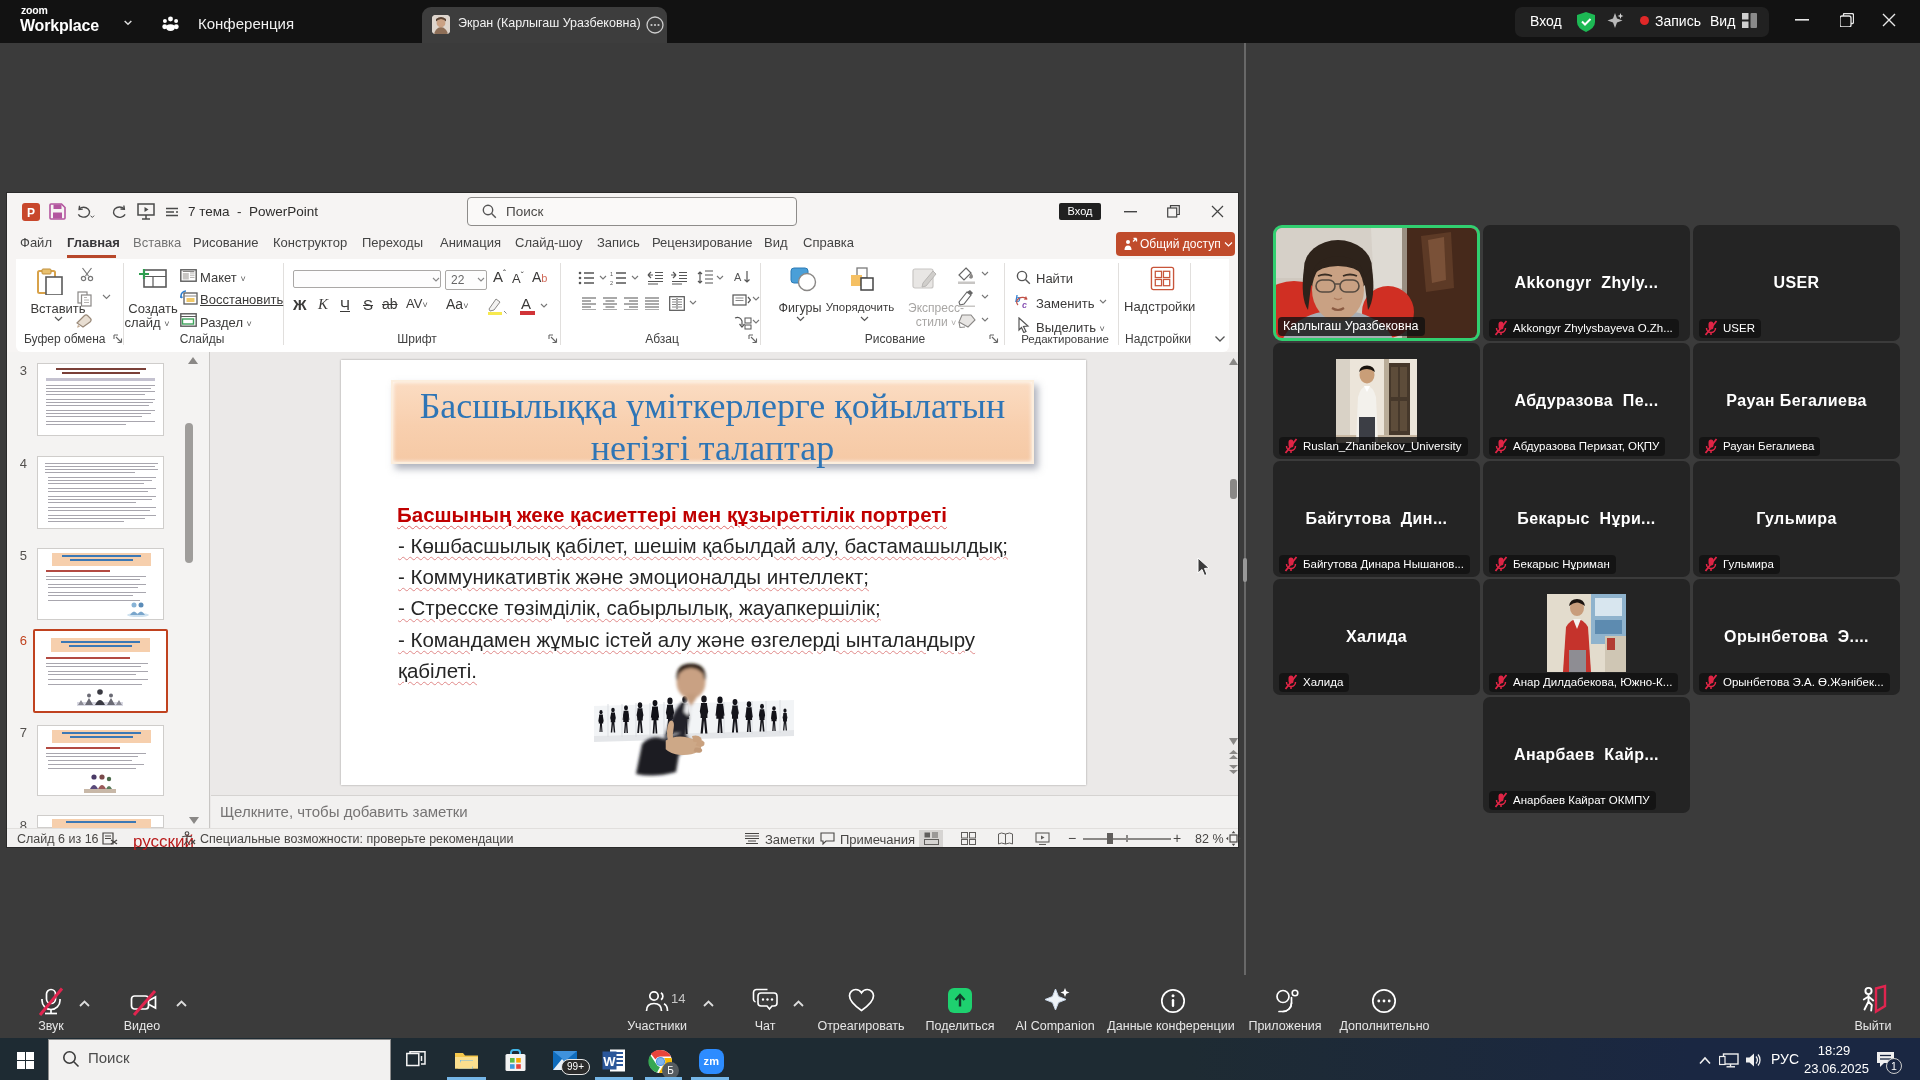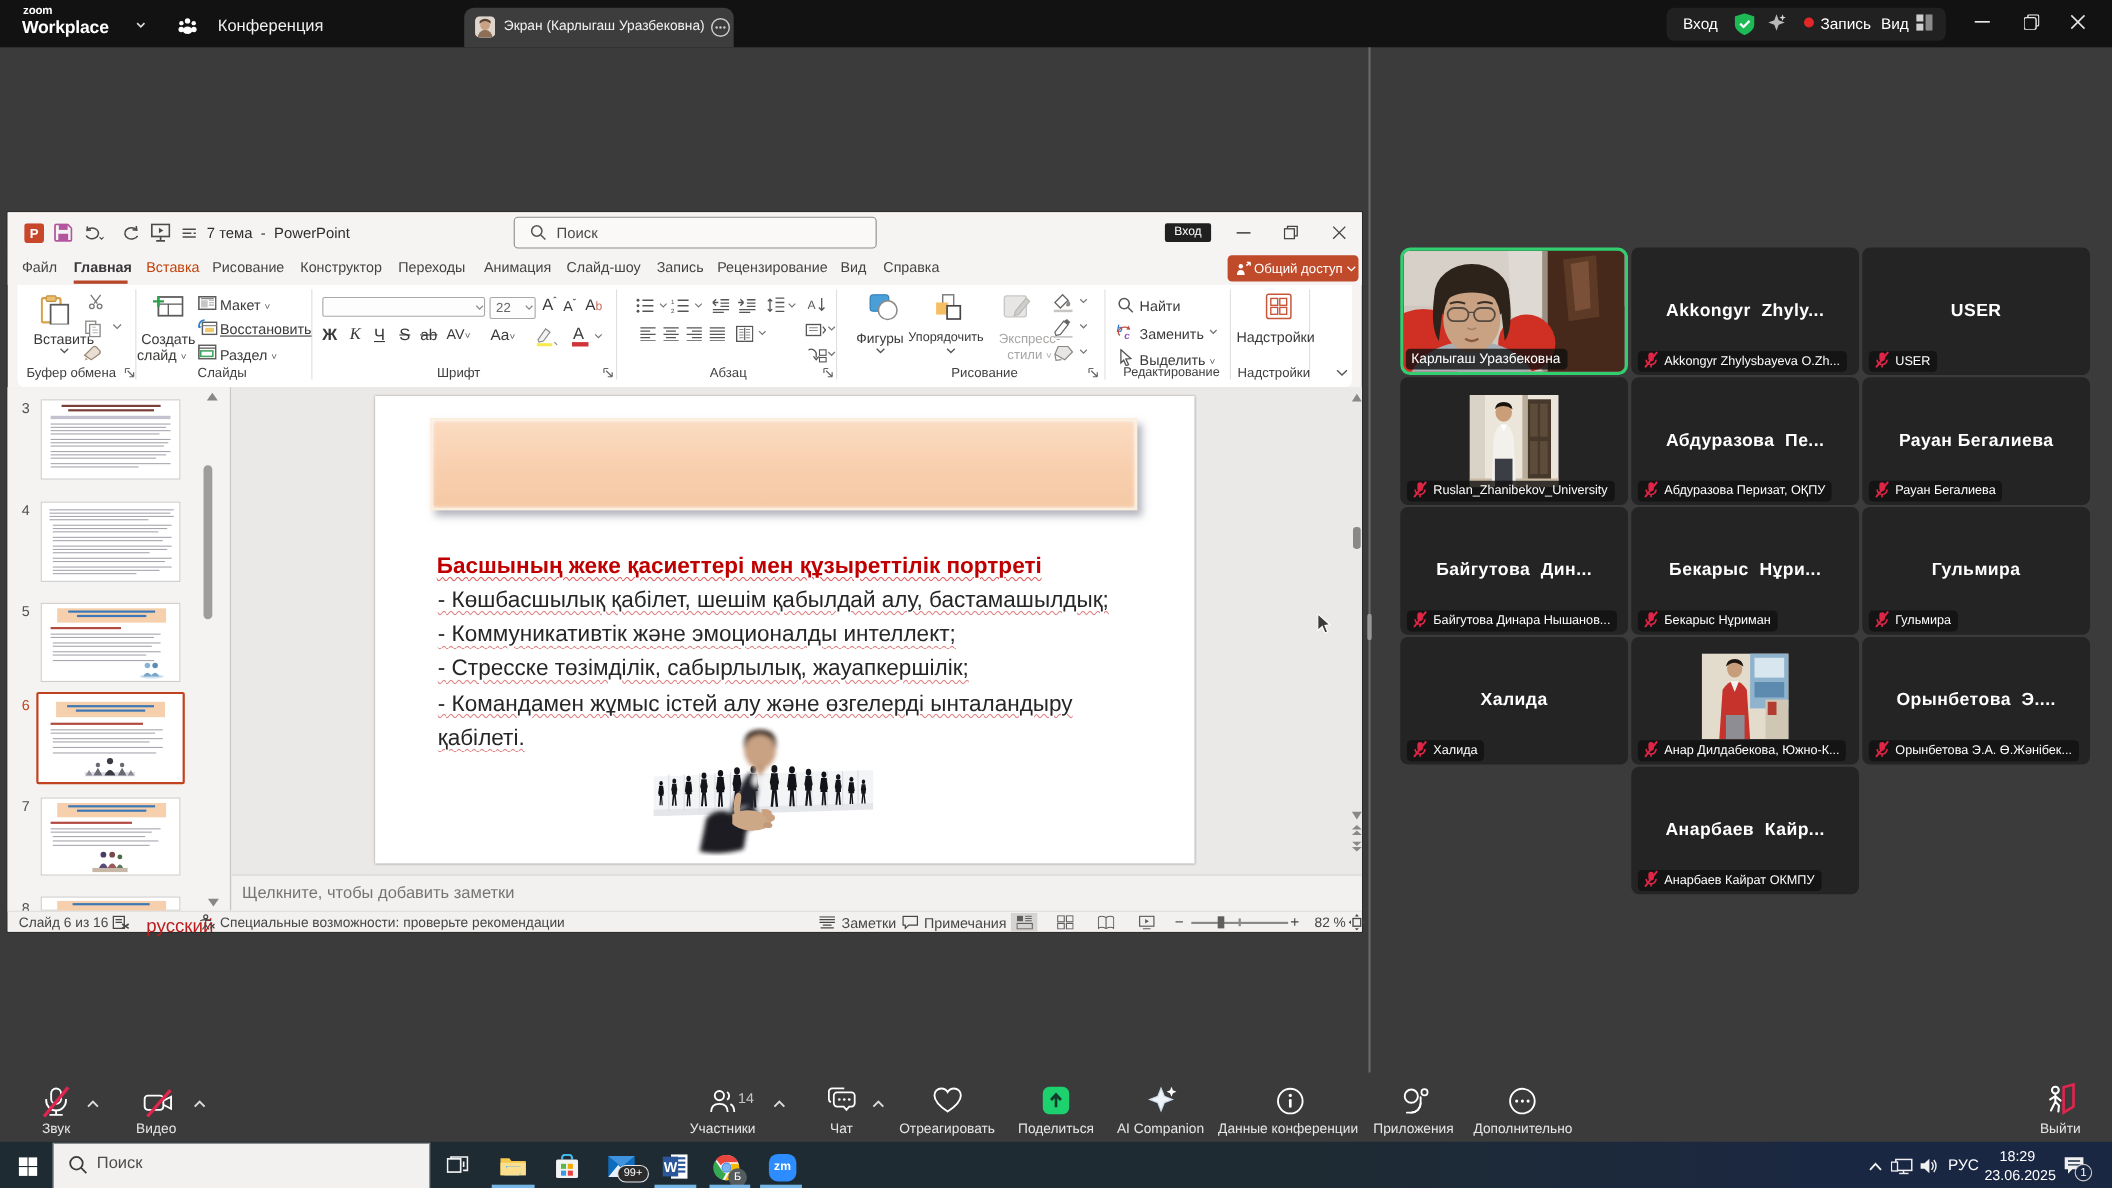--- a/index.html
+++ b/index.html
@@ -158,21 +158,21 @@
           <path d="M3.5 3 V0.7 H12.3 V9.5 H10" stroke="#444" stroke-width="1.2" fill="none"></path>
         </svg>
       <svg class="abs" style="left:1204px; top:12px;" width="13" height="13" viewBox="0 0 13 13">
           <path d="M1 1 L12 12 M12 1 L1 12" stroke="#444" stroke-width="1.2"></path>
         </svg>
     </div>
     <div id="ppt-tabs">
       <div class="abs" style="left:13px; top:4px; font-size:13px; color:#444;">Файл</div>
       <div class="abs" style="left:60px; top:4px; font-size:13px; color:#38373a; font-weight:bold;">Главная</div>
       <div class="abs" style="left:60px; top:24px; width:49px; height:2.5px; background:#b7472a;"></div>
-      <div class="abs" style="left:126px; top:4px; font-size:13px; color:#c2410c;">Вставка</div>
+      <div class="abs" style="left:126px; top:4px; font-size:13px; color:#737373;">Вставка</div>
       <div class="abs" style="left:186px; top:4px; font-size:13px; color:#444;">Рисование</div>
       <div class="abs" style="left:266px; top:4px; font-size:13px; color:#444;">Конструктор</div>
       <div class="abs" style="left:355px; top:4px; font-size:13px; color:#444;">Переходы</div>
       <div class="abs" style="left:433px; top:4px; font-size:13px; color:#444;">Анимация</div>
       <div class="abs" style="left:508px; top:4px; font-size:13px; color:#444;">Слайд-шоу</div>
       <div class="abs" style="left:590px; top:4px; font-size:13px; color:#444;">Запись</div>
       <div class="abs" style="left:645px; top:4px; font-size:13px; color:#444;">Рецензирование</div>
       <div class="abs" style="left:757px; top:4px; font-size:13px; color:#444;">Вид</div>
       <div class="abs" style="left:796px; top:4px; font-size:13px; color:#444;">Справка</div>
       <div class="abs" style="left:1109px; top:1px; width:119px; height:24px; background:#c04b2b; border-radius:4px;">
@@ -569,20 +569,21 @@
           <div class="abs" style="left:28px; top:5px; width:70px; height:2px; background:#3c78b5;"></div>
         </div>
         <div class="abs" style="left:178px; top:71px; width:8px; height:140px; background:#9f9d9b; border-radius:4px;"></div>
         <svg class="abs" style="left:181px; top:464px;" width="12" height="9" viewBox="0 0 12 9">
             <path d="M6 8 L11 1 H1 Z" fill="#8a8886"></path>
           </svg>
       </div>
       <div id="slidearea">
         <div id="canvas">
           <div class="abs" style="left:50px; top:20px; width:643px; height:84px; background:linear-gradient(180deg,#fbdcc2 0%,#f8cfae 55%,#f5c9a5 100%); border:2px solid #fceedd; box-shadow:4px 5px 7px rgba(100,105,125,.5), inset 0 0 4px #fff;"></div>
+          <div class="abs" style="left:50px; top:25px; width:643px; text-align:center; font-family:'Liberation Serif',serif; font-size:36px; line-height:42px; color:#2e75b6;">Басшылыққа үміткерлерге қойылатын<br>негізгі талаптар</div>
           <div class="abs" style="left:57px; top:170px; font-size:20.5px; line-height:31.2px; color:#262626;">
             <span style="text-decoration:underline wavy #e08888 1px; text-underline-offset:3px;">- Көшбасшылық қабілет, шешім қабылдай алу, бастамашылдық;</span><br>
             <span style="text-decoration:underline wavy #e08888 1px; text-underline-offset:3px;">- Коммуникативтік және эмоционалды интеллект;</span><br>
             <span style="text-decoration:underline wavy #e08888 1px; text-underline-offset:3px;">- Стресске төзімділік, сабырлылық, жауапкершілік;</span><br>
             <span style="text-decoration:underline wavy #e08888 1px; text-underline-offset:3px;">- Командамен жұмыс істей алу және өзгелерді ынталандыру</span><br>
             <span style="text-decoration:underline wavy #e08888 1px; text-underline-offset:3px;">қабілеті.</span>
           </div>
           <div class="abs" style="left:56px; top:143px; font-size:20.5px; font-weight:bold; color:#c00000; text-decoration:underline wavy #e06666 1px; text-underline-offset:3px;">Басшының жеке қасиеттері мен құзыреттілік портреті</div>
           <svg class="abs" style="left:253px; top:300px;" width="200" height="118" viewBox="0 0 200 118">
             <defs>

